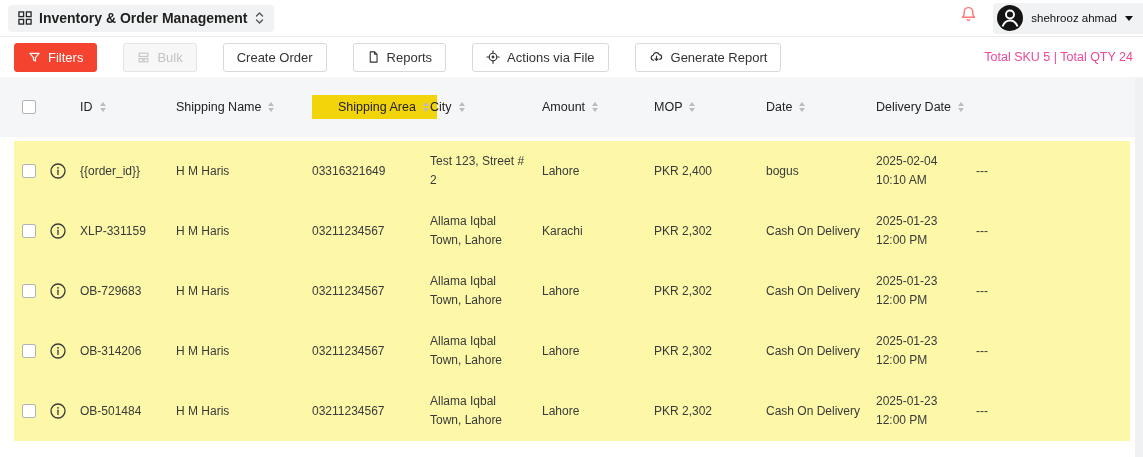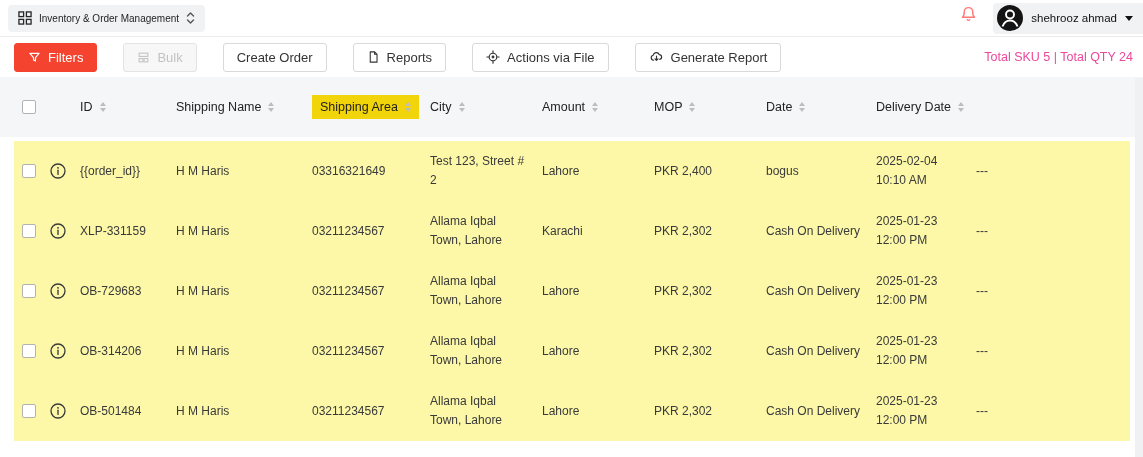--- a/index.html
+++ b/index.html
@@ -10,21 +10,21 @@
     --header-band:#f5f6f8;
   }
   *{box-sizing:border-box;margin:0;padding:0}
   html,body{background:#fff}
   body{font-family:"Liberation Sans",sans-serif;color:#3b3b3b}
   .screen{position:relative;width:1143px;height:457px;background:#fff;overflow:hidden}
 
   
   .topbar{height:37px;border-bottom:1px solid #ececec;display:flex;align-items:center;padding:0 0 0 8px}
   .app-pill{display:flex;align-items:center;gap:7px;background:#f1f2f3;border-radius:4px;height:27px;padding:0 10px;cursor:pointer}
-  .app-pill .title{font-size:10px;font-weight:400;color:#1f1f1f;white-space:nowrap}
+  .app-pill .title{font-size:14px;font-weight:700;color:#1f1f1f;white-space:nowrap}
   .topbar-right{margin-left:auto;display:flex;gap:14px}
   .bell{display:flex;align-items:center;justify-content:center;width:22px;height:22px;cursor:pointer}
   .user-pill{display:flex;align-items:center;gap:8px;background:#f1f2f3;height:31px;padding:0 10px 0 4px;border-radius:4px 0 0 4px;cursor:pointer}
   .user-name{font-size:11.5px;color:#111;white-space:nowrap}
   .caret-down{width:0;height:0;border-left:4.5px solid transparent;border-right:4.5px solid transparent;border-top:5.5px solid #111}
 
   
   .toolbar{height:40px;display:flex;align-items:center;gap:26px;padding:0 10px 0 14px}
   .btn{display:inline-flex;align-items:center;gap:7px;height:29px;padding:0 13px;font-size:13px;color:#333;
        background:#fff;border:1px solid #d9d9d9;border-radius:3px;cursor:pointer;white-space:nowrap;font-family:inherit}
@@ -36,21 +36,21 @@
   .grid{display:grid;grid-template-columns:36px 30px 96px 136px 118px 112px 112px 112px 110px 100px 100px;width:1061px}
   .header-band{background:var(--header-band);height:60px;width:100%;display:flex}
   .header-grid{margin-left:14px;align-items:center;font-size:12.5px;color:#222}
   .hcell{display:flex;align-items:center}
   .hlabel{white-space:nowrap}
   .hlabel-wrap{max-width:74px;white-space:normal;line-height:1.45}
   .sorter{display:inline-flex;flex-direction:column;gap:2px;margin-left:7px}
   .sorter b{display:block;width:0;height:0;border-left:3.5px solid transparent;border-right:3.5px solid transparent}
   .sorter .up{border-bottom:4px solid #bdbdbd}
   .sorter .dn{border-top:4px solid #bdbdbd}
-  .col-hl{display:inline-flex;align-items:center;background:var(--col-highlight);padding:5px 8px 5px 8px}
+  .col-hl{display:inline-flex;align-items:center;background:var(--col-highlight);padding:5px 8px 5px 26px}
 
   .tbody{margin:4px 13px 0 14px;background:var(--row-yellow)}
   .row{height:60px;align-items:center;font-size:12px;color:#3a3a3a}
   .cell{padding-right:14px;line-height:1.55}
   .cell-check{display:flex;justify-content:flex-start;padding-left:8px}
   .checkbox{width:14px;height:14px;background:#fff;border:1px solid #b3b3b3;border-radius:2px;cursor:pointer;display:inline-block}
   .cell-info{display:flex}
   .info-btn{display:inline-flex;cursor:pointer;background:none;border:none;padding:0}
   .date-cell span{display:block}
 

